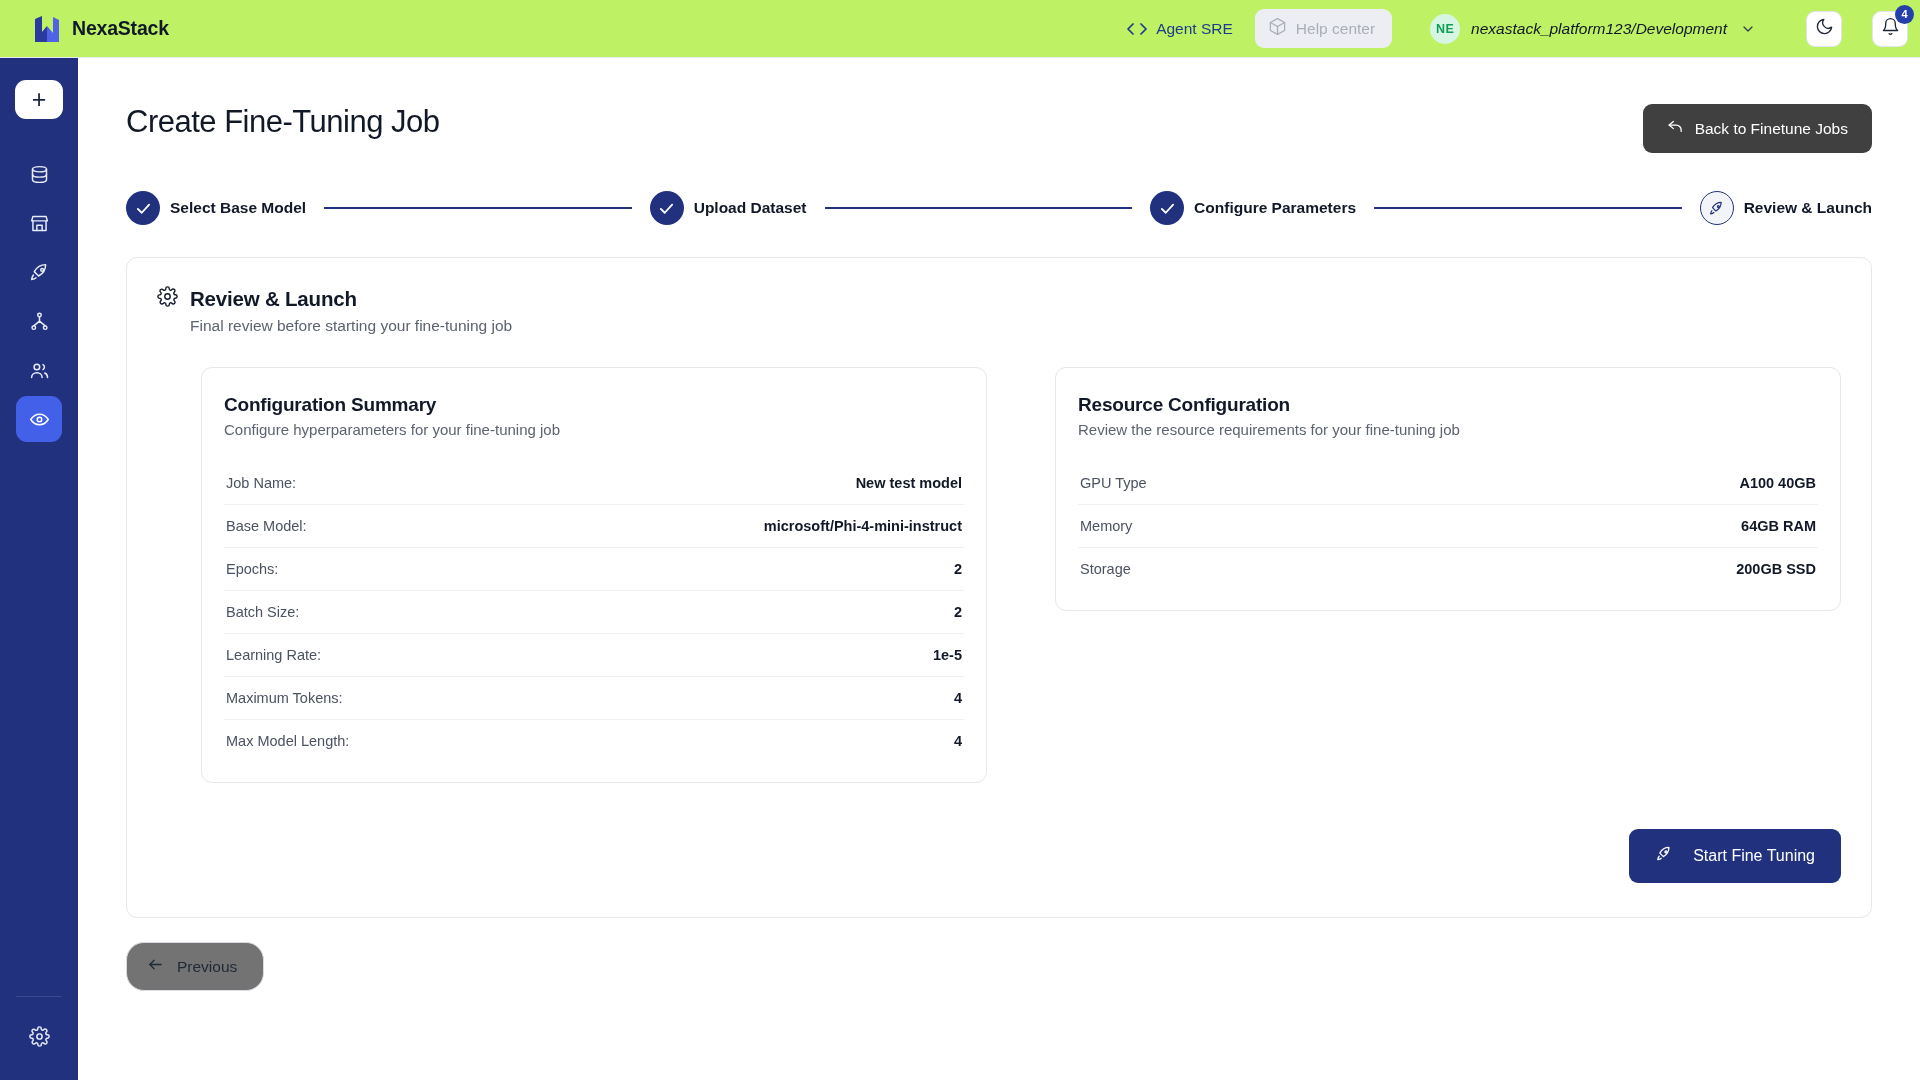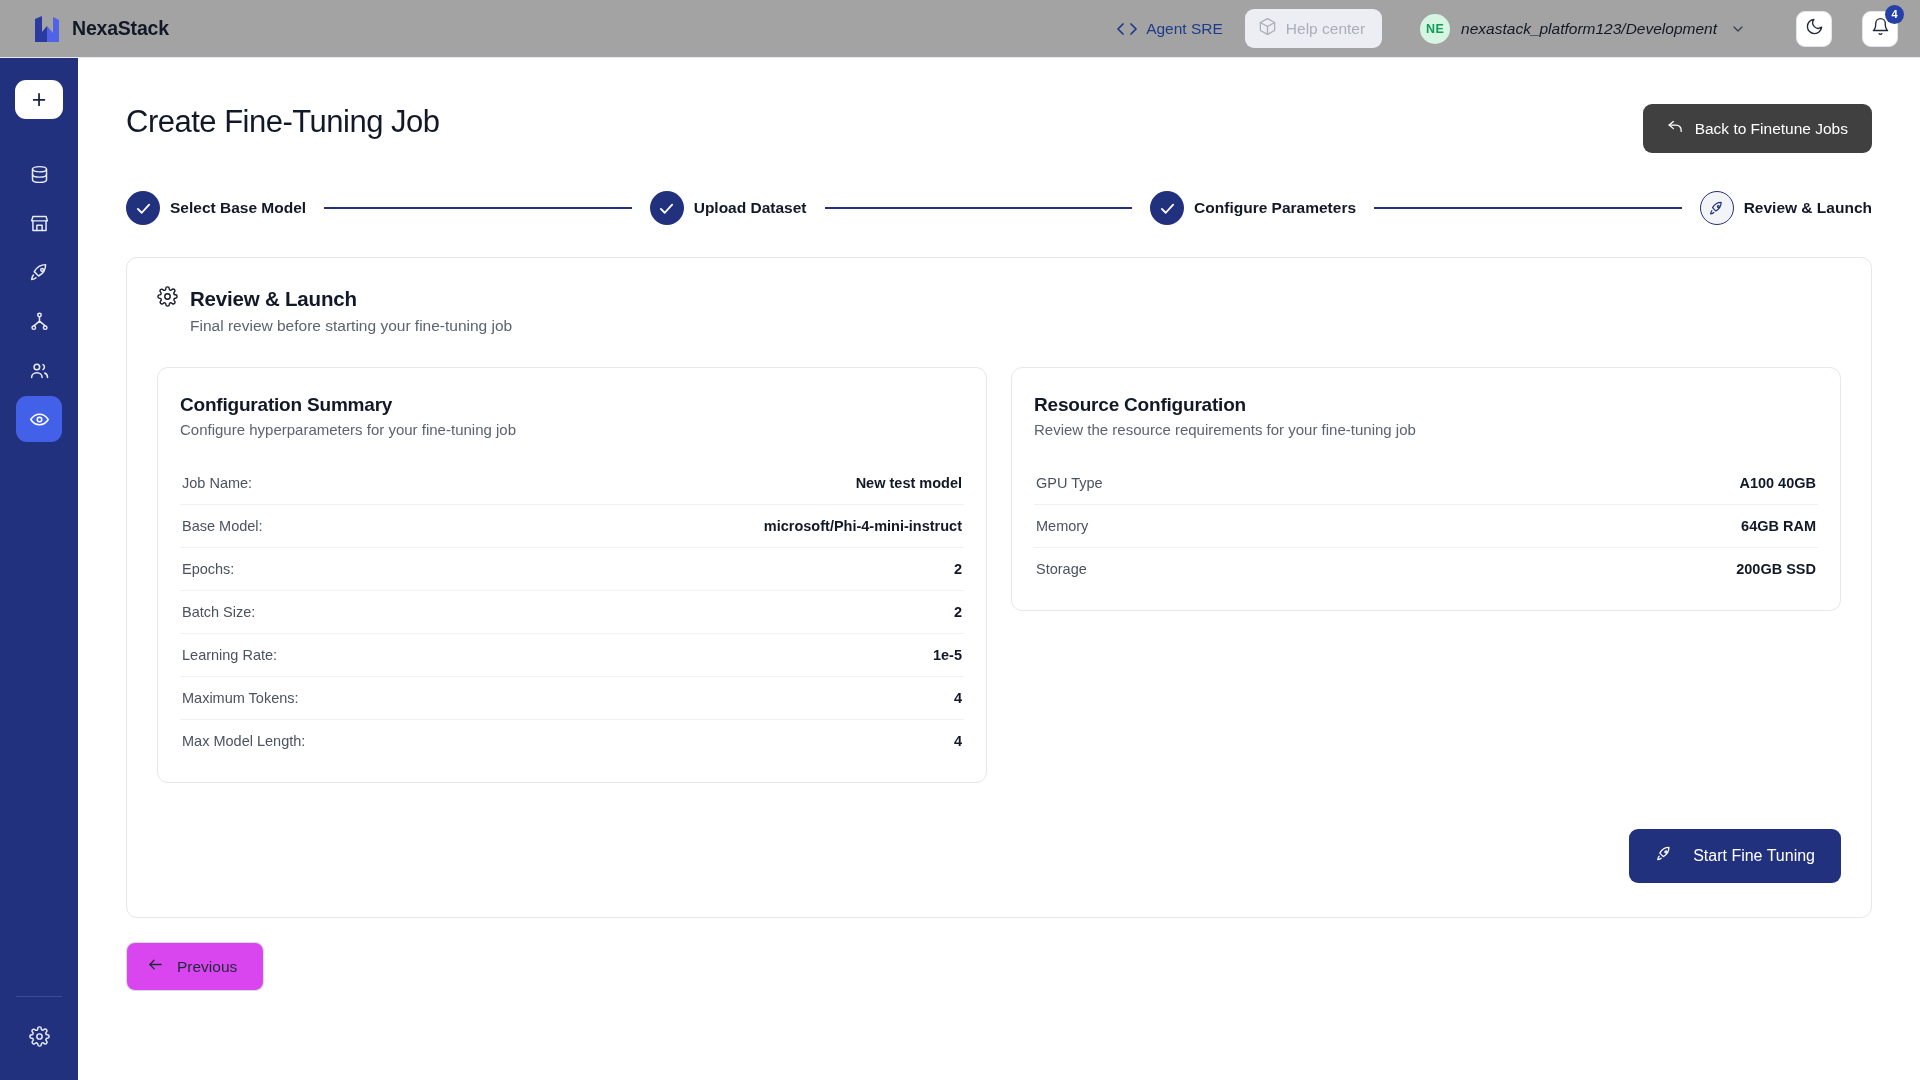--- a/index.html
+++ b/index.html
@@ -9,24 +9,24 @@
     font-family: "Liberation Sans", sans-serif;
     background: #ffffff;
     color: #111827;
     overflow: hidden;
   }
   .app { position: relative; width: 1920px; height: 1080px; display: flex; flex-direction: column; }
 
   
   .topbar {
     height: 58px; flex: 0 0 58px;
-    background: #a3a3a3;
+    background: #bef264;
     border-bottom: 1px solid #e8eaef;
     display: flex; align-items: center;
-    padding: 0 22px 0 22px;
+    padding: 0 12px 0 22px;
     position: relative; z-index: 30;
   }
   .brand { display: flex; align-items: center; gap: 12px; width: 360px; padding-left: 12px; }
   .brand-logo { width: 26px; height: 28px; display: block; }
   .brand-name { font-size: 19.5px; font-weight: 600; letter-spacing: -0.2px; color: #111827; }
 
   .topbar-center { flex: 1; display: flex; align-items: center; justify-content: flex-end; gap: 18px; }
 
   .agent-sre {
     display: flex; align-items: center; gap: 9px;
@@ -134,21 +134,21 @@
     background: #fff; padding: 28px 30px 34px 30px;
   }
   .panel-head { display: flex; align-items: center; gap: 12px; }
   .panel-head svg { width: 21px; height: 21px; stroke: #111827; fill: none; stroke-width: 1.6; stroke-linecap: round; stroke-linejoin: round; }
   .panel-title { font-size: 20.5px; font-weight: 700; color: #111827; letter-spacing: -0.2px; }
   .panel-sub { font-size: 15.5px; color: #5c6370; margin: 6px 0 0 33px; }
 
   .cards { display: flex; gap: 24px; margin-top: 32px; align-items: flex-start; }
   .card {
     flex: 1 1 0; border: 1px solid #e5e7eb; border-radius: 11px;
-    background: #fff; padding: 26px 22px 20px 22px;
+    background: #fff; padding: 26px 22px 20px 22px; margin-left: 44px;
   }
   .card-title { font-size: 19px; font-weight: 700; color: #111827; letter-spacing: -0.2px; }
   .card-sub { font-size: 15px; color: #5c6370; margin-top: 5px; }
   .kv-list { margin-top: 24px; }
   .kv {
     display: flex; align-items: center; justify-content: space-between;
     padding: 13px 2px; border-bottom: 1px solid #f0f1f4;
   }
   .kv:last-child { border-bottom: none; }
   .kv-key { font-size: 14.5px; color: #4b5260; }
@@ -158,21 +158,21 @@
   .start-btn {
     display: inline-flex; align-items: center; gap: 20px;
     background: #21317e; color: #fff; border: none; border-radius: 9px;
     padding: 16px 26px; font-size: 16px; font-family: inherit; cursor: pointer;
   }
   .start-btn svg { width: 18px; height: 18px; stroke: #fff; fill: none; stroke-width: 1.7; stroke-linecap: round; stroke-linejoin: round; }
 
   .prev-row { margin-top: 24px; }
   .prev-btn {
     display: inline-flex; align-items: center; gap: 13px;
-    background: #d946ef; color: #1f2937; border: 1px solid #d9dce3; border-radius: 9px;
+    background: #737373; color: #1f2937; border: 1px solid #d9dce3; border-radius: 18px;
     padding: 13px 26px 13px 20px; font-size: 15.5px; font-family: inherit; cursor: pointer; text-align: right;
   }
   .prev-btn svg { width: 17px; height: 17px; stroke: #1f2937; fill: none; stroke-width: 1.8; stroke-linecap: round; stroke-linejoin: round; }
   .back-btn svg { width: 17px; height: 17px; stroke: #fff; fill: none; stroke-width: 1.8; stroke-linecap: round; stroke-linejoin: round; }
 </style>
 </head>
 <body>
 
 <div class="app">
 

